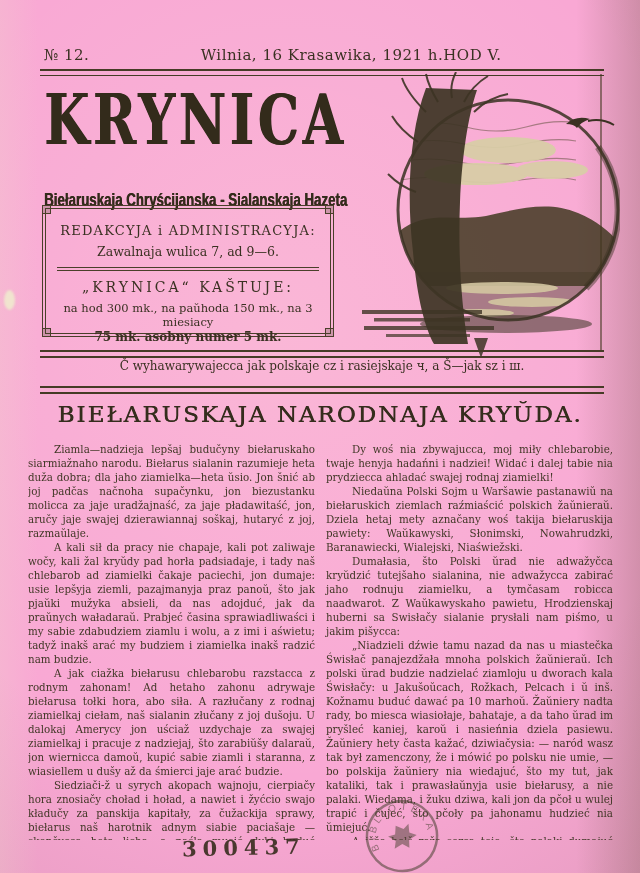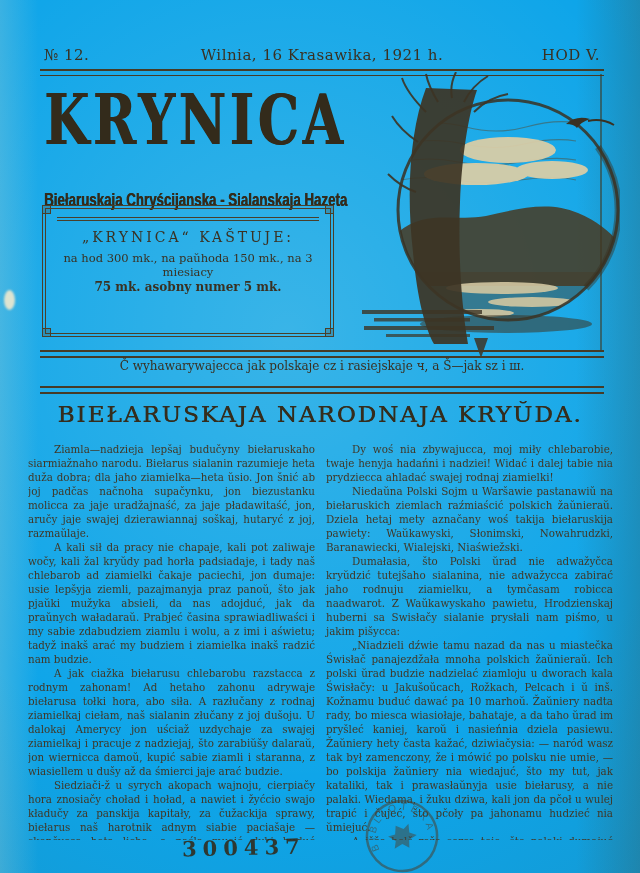--- a/index.html
+++ b/index.html
@@ -1,34 +1,34 @@
 <!DOCTYPE html>
 <html><head>
 <meta charset="utf-8">
 <style>
   html,body{margin:0;padding:0;background:#8a7f63;}
   .page{
     position:relative;width:640px;height:873px;margin:0 auto;
-    background:#0ea5e9;overflow:hidden;
+    background:#f9a8d4;overflow:hidden;
     font-family:"DejaVu Serif", serif;color:#3a3122;
   }
   .vignette{position:absolute;inset:0;pointer-events:none;
     background:
       linear-gradient(to right, rgba(235,228,200,.20) 0%, rgba(235,228,200,0) 6%, rgba(70,55,25,0) 90%, rgba(70,55,25,.22) 100%),
       radial-gradient(120% 95% at 45% 38%, rgba(255,250,225,.18) 0%, rgba(255,250,225,0) 55%, rgba(70,55,25,.16) 100%);
   }
   .paper-flaw{position:absolute;left:4px;top:290px;width:11px;height:20px;border-radius:50%;
     background:rgba(240,233,206,.9);filter:blur(1px);}
 
   
   .header-row{position:absolute;left:44px;right:40px;top:46px;display:grid;
     grid-template-columns:1fr auto 1fr;align-items:baseline;font-size:15px;letter-spacing:.5px;}
   .header-issue{text-align:left;}
   .header-date{text-align:center;}
-  .header-vol{text-align:right;}
+  .header-vol{text-align:left;}
   .rule-header{position:absolute;left:40px;right:36px;top:69px;height:4px;
     border-top:2.5px solid #463b26;border-bottom:1.2px solid #463b26;}
 
   
   .masthead-title{position:absolute;left:44px;top:78px;font-size:70px;font-weight:bold;
     letter-spacing:5px;white-space:nowrap;color:#332b1b;
     transform:scaleX(.74);transform-origin:left top;text-shadow:1px 0 0 #332b1b;}
   .masthead-subtitle{position:absolute;left:44px;top:189px;font-size:19px;font-weight:bold;
     font-family:"Liberation Sans", sans-serif;white-space:nowrap;color:#332b1b;
     transform:scaleX(.70);transform-origin:left top;text-shadow:.6px 0 0 #332b1b;}
@@ -134,20 +134,22 @@
       <path d="M118,266 L125,286 L132,266 Z" opacity=".85"></path>
     </g>
   </svg>
   <div class="right-vertical-rule"></div>
 
   <div class="info-box">
     <div class="corner tl"></div>
     <div class="corner tr"></div>
     <div class="corner bl"></div>
     <div class="corner br"></div>
+    <div class="box-heading1">REDAKCYJA i ADMINISTRACYJA:</div>
+    <div class="box-address">Zawalnaja wulica 7, ad 9—6.</div>
     <div class="box-divider"></div>
     <div class="box-heading2">„KRYNICA“ KAŠTUJE:</div>
     <div class="box-price1">na hod 300 mk., na paŭhoda 150 mk., na 3 miesiacy</div>
     <div class="box-price2">75 mk. asobny numer 5 mk.</div>
   </div>
 
   <div class="rule-a"></div>
   <div class="pron-line">Č wyhawarywajecca jak polskaje cz i rasiejskaje ч, a Š—jak sz i ш.</div>
   <div class="rule-b"></div>
 

